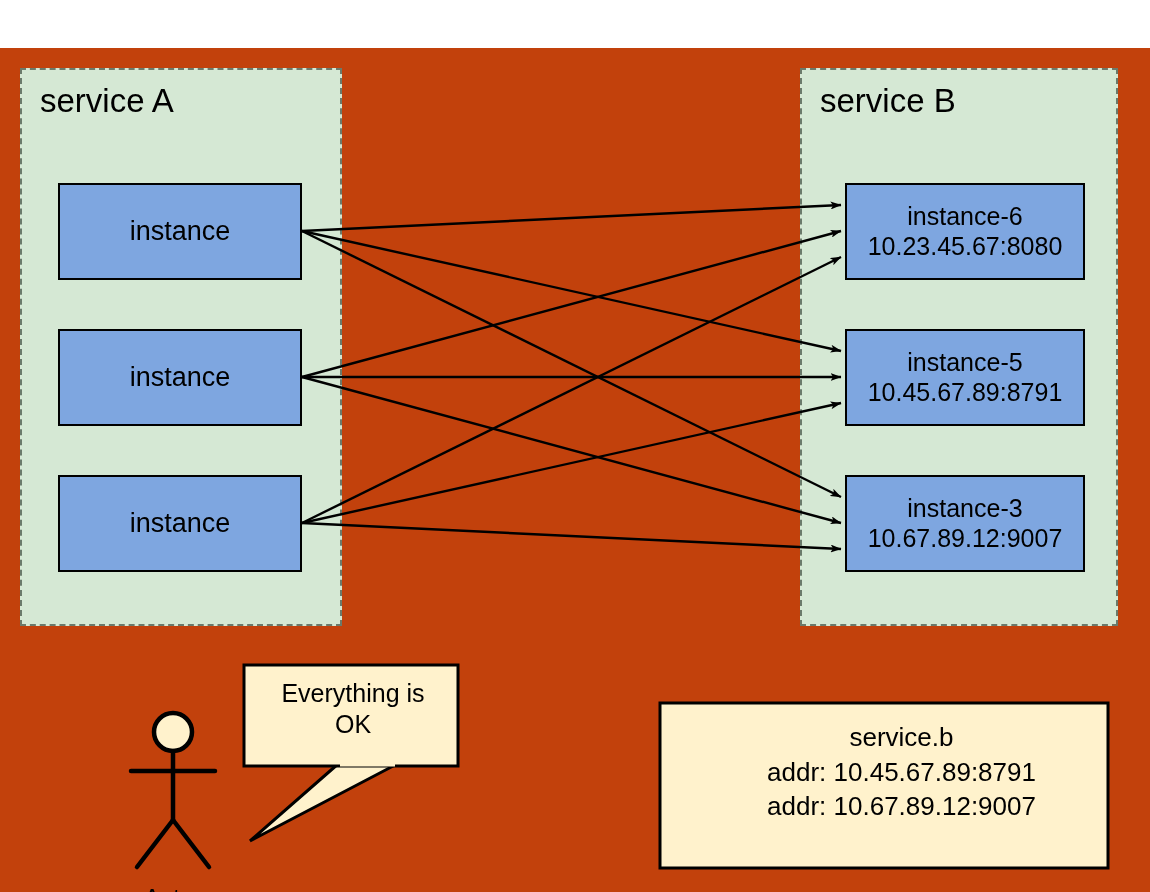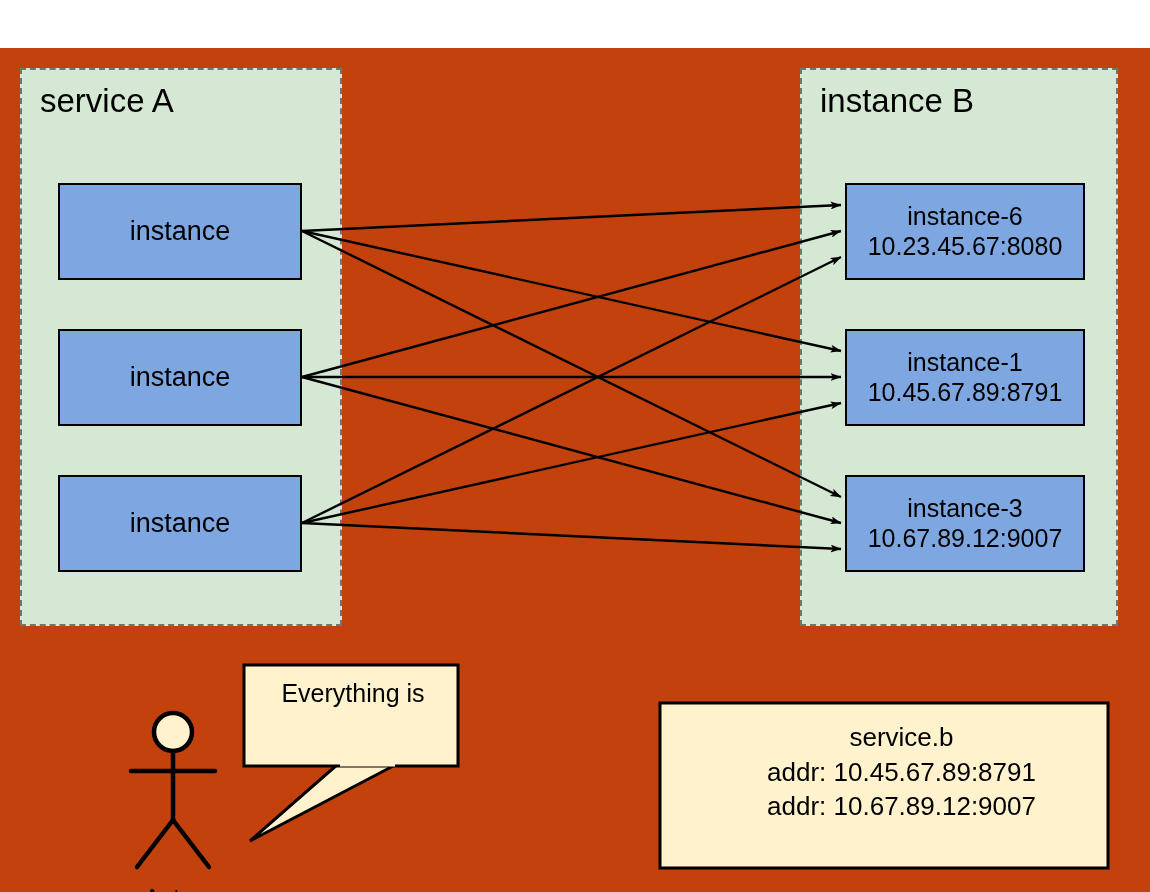--- a/index.html
+++ b/index.html
@@ -112,21 +112,21 @@
 </head>
 <body>
 
 <div id="canvas">
 
   <div class="service-box" id="service-a-box">
     <div class="service-title">service A</div>
   </div>
 
   <div class="service-box" id="service-b-box">
-    <div class="service-title">instance B</div>
+    <div class="service-title">service B</div>
   </div>
 
   <svg class="layer" viewBox="0 0 1150 892">
     <defs>
       <marker id="arrowhead" markerWidth="11" markerHeight="8" refX="10.5" refY="4" orient="auto" markerUnits="userSpaceOnUse">
         <path d="M0,0 L11,4 L0,8 L2.6,4 Z" fill="#000000"></path>
       </marker>
     </defs>
     <g fill="none" stroke="#000000" stroke-width="2.4" marker-end="url(#arrowhead)">
 
@@ -152,21 +152,21 @@
   </div>
   <div class="inst inst-left" id="inst-a3">
     <div>instance</div>
   </div>
 
   <div class="inst inst-right" id="inst-b1">
     <div>instance-6</div>
     <div>10.23.45.67:8080</div>
   </div>
   <div class="inst inst-right" id="inst-b2">
-    <div>instance-1</div>
+    <div>instance-5</div>
     <div>10.45.67.89:8791</div>
   </div>
   <div class="inst inst-right" id="inst-b3">
     <div>instance-3</div>
     <div>10.67.89.12:9007</div>
   </div>
 
   <svg class="layer" viewBox="0 0 1150 892">
 
     <path d="M338,716 L250,793 L397,716 Z" fill="#fff2cc" stroke="#000000" stroke-width="3" stroke-linejoin="miter"></path>
@@ -181,20 +181,21 @@
       <line x1="131" y1="723" x2="215" y2="723"></line>
       <line x1="173" y1="772" x2="137" y2="819"></line>
       <line x1="173" y1="772" x2="209" y2="819"></line>
     </g>
 
     <rect x="660" y="655" width="448" height="165" fill="#fff2cc" stroke="#000000" stroke-width="3"></rect>
   </svg>
 
   <div id="bubble-text">
     <div>Everything is</div>
+    <div>OK</div>
   </div>
 
   <div id="actor-label">Actor</div>
 
   <div id="registry-text">
     <div>service.b</div>
     <div>addr: 10.45.67.89:8791</div>
     <div>addr: 10.67.89.12:9007</div>
   </div>
   <div id="registry-caption">Service Registry</div>

